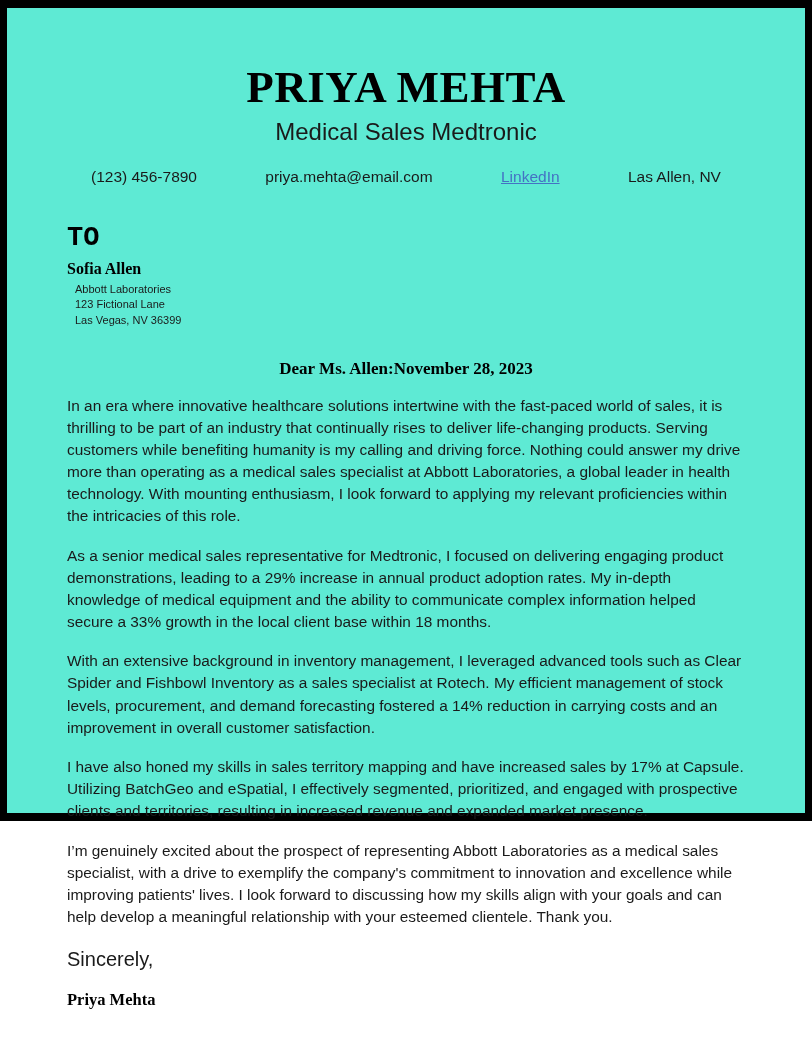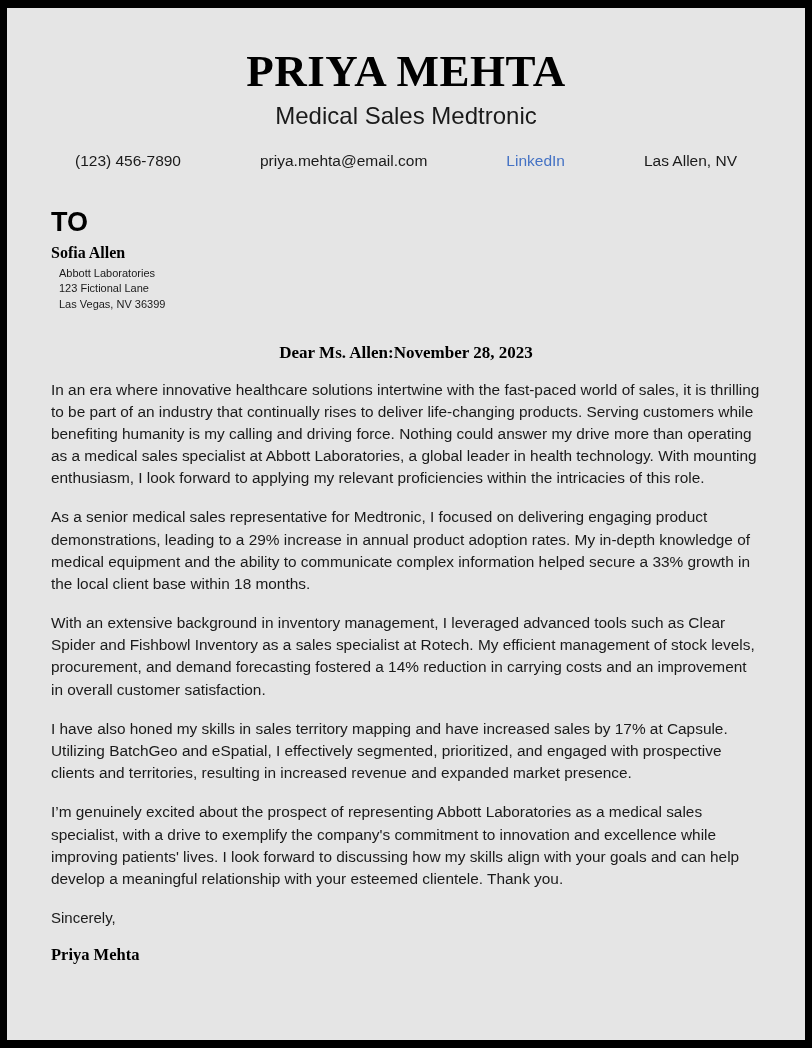--- a/index.html
+++ b/index.html
@@ -11,26 +11,26 @@
   body {
     width: 812px;
     height: 1048px;
     overflow: hidden;
     font-family: "Liberation Sans", sans-serif;
   }
 
   .page {
     box-sizing: border-box;
     width: 812px;
-    height: 1048px;
+    height: 821px;
     border: 7px solid #000000;
     border-top-width: 8px;
     border-bottom-width: 8px;
-    background: #e5e5e5;
-    padding: 0;
+    background: #5eead4;
+    padding: 16px;
     position: relative;
   }
 
   .sheet {
     box-sizing: border-box;
     width: 100%;
     height: 100%;
     padding: 40px 42px 0 42px;
   }
 
@@ -64,30 +64,31 @@
     font-size: 15.5px;
     color: #1a1a1a;
     gap: 12px;
   }
   .contact-item {
     white-space: nowrap;
   }
   .contact-item.link a,
   .contact-link {
     color: #4472c4;
+    text-decoration: underline;
     cursor: pointer;
     text-align: right;
   }
 
   
   .recipient-block {
     margin-top: 38px;
   }
   .to-heading {
-    font-family: Liberation Sans, sans-serif;
+    font-family: Liberation Mono, monospace;
     font-weight: bold;
     font-size: 27px;
     line-height: 1.1;
     color: #000000;
     margin: 0 0 4px 2px;
   }
   .recipient-name {
     font-family: "Liberation Serif", serif;
     font-weight: bold;
     font-size: 16px;
@@ -130,21 +131,21 @@
     text-align: left;
   }
 
   
   .signoff {
     padding: 0 2px;
     margin-top: 12px;
   }
   .signoff-closing {
     font-family: "Liberation Sans", sans-serif;
-    font-size: 15px;
+    font-size: 20px;
     line-height: 1.4;
     color: #1a1a1a;
     margin: 0 0 16px 0;
   }
   .signoff-name {
     font-family: "Liberation Serif", serif;
     font-weight: bold;
     font-size: 16.5px;
     line-height: 1.3;
     color: #000000;

